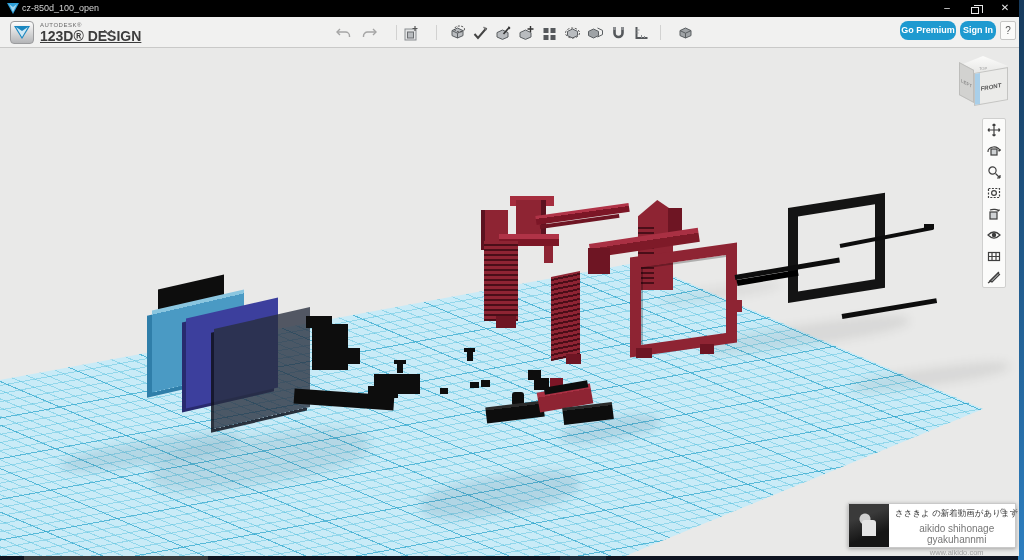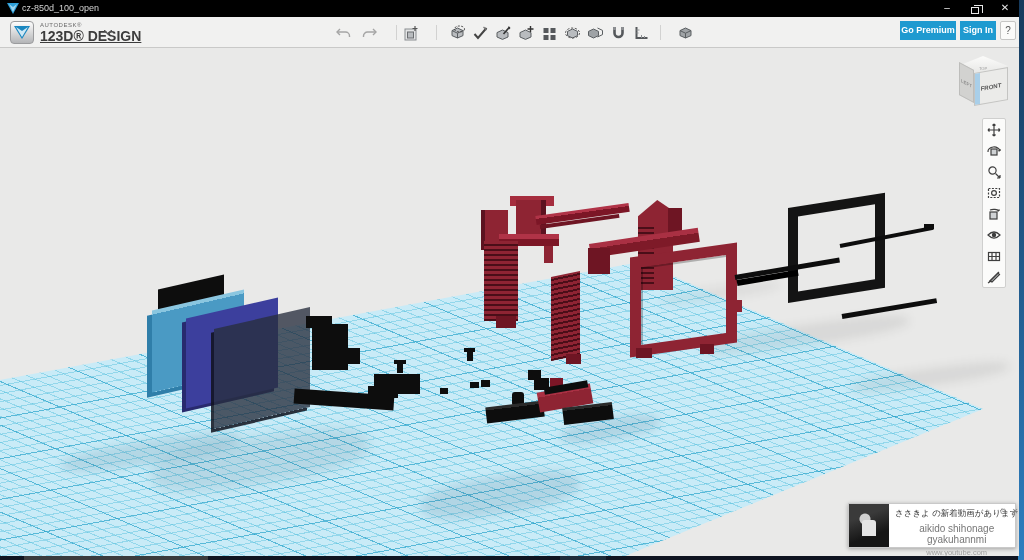--- a/index.html
+++ b/index.html
@@ -22,21 +22,21 @@
   #toolbar { position:absolute; left:0; top:17px; width:1024px; height:31px; background:#f1f1f0;
              border-bottom:1px solid #c9c9c8; z-index:49; }
   #brand-logo { position:absolute; left:10px; top:4px; width:24px; height:23px; border-radius:4px;
              background:linear-gradient(180deg,#fdfdfd,#b4b5b7); border:1px solid #9b9c9e; }
   #brand-text { position:absolute; left:40px; top:5px; }
   #brand-text .l1 { font-size:6px; letter-spacing:.5px; color:#6a6a6a; }
   #brand-text .l2 { font-size:14px; font-weight:bold; color:#3c3c3c;text-decoration:underline; }
   #brand-caret { position:absolute; left:104px; top:13px; width:8px; height:5px; }
   .sep { position:absolute; top:8px; width:1px; height:15px; background:#d2d2d1; }
   .tbtn { position:absolute; top:7px; width:18px; height:18px; display:flex; align-items:center; justify-content:center; }
-  .cta { position:absolute; top:4px; height:19px; border-radius:0; background:#1e9ad0; color:#fff;
+  .cta { position:absolute; top:4px; height:19px; border-radius:8px; background:#1e9ad0; color:#fff;
          font-size:9px; font-weight:bold; text-align:center; line-height:19px; cursor:pointer; }
   #btn-premium { left:900px; width:56px; }
   #btn-signin  { left:960px; width:36px; }
   #btn-help { position:absolute; left:1000px; top:4px; width:16px; height:19px; background:#fbfbfa;
          border:1px solid #c6c6c5; border-radius:2px; font-size:10px; color:#555; text-align:center; line-height:17px; }
 
   
   #canvas { position:absolute; left:0; top:48px; width:1024px; height:508px; background:#e9e9e8; overflow:hidden; }
 
   #grid { position:absolute; left:0; top:0; width:1024px; height:508px;
@@ -350,21 +350,21 @@
   </div>
 </div>
 
 <div id="notif">
   <div id="notif-thumb">
       <i></i>
     </div>
   <div id="notif-body">
     <div id="notif-title">ささきよ の新着動画があります</div>
     <div id="notif-sub">aikido shihonage gyakuhannmi</div>
-    <div id="notif-url">www.youtube.com</div>
+    <div id="notif-url">www.aikido.com</div>
     <span id="notif-gear">⚙</span>
     <span id="notif-close">✕</span>
   </div>
 </div>
 
 <div id="taskbar">
   <div class="seg1"></div>
   <div class="seg2"></div>
   <div class="tip"></div>
 </div>

